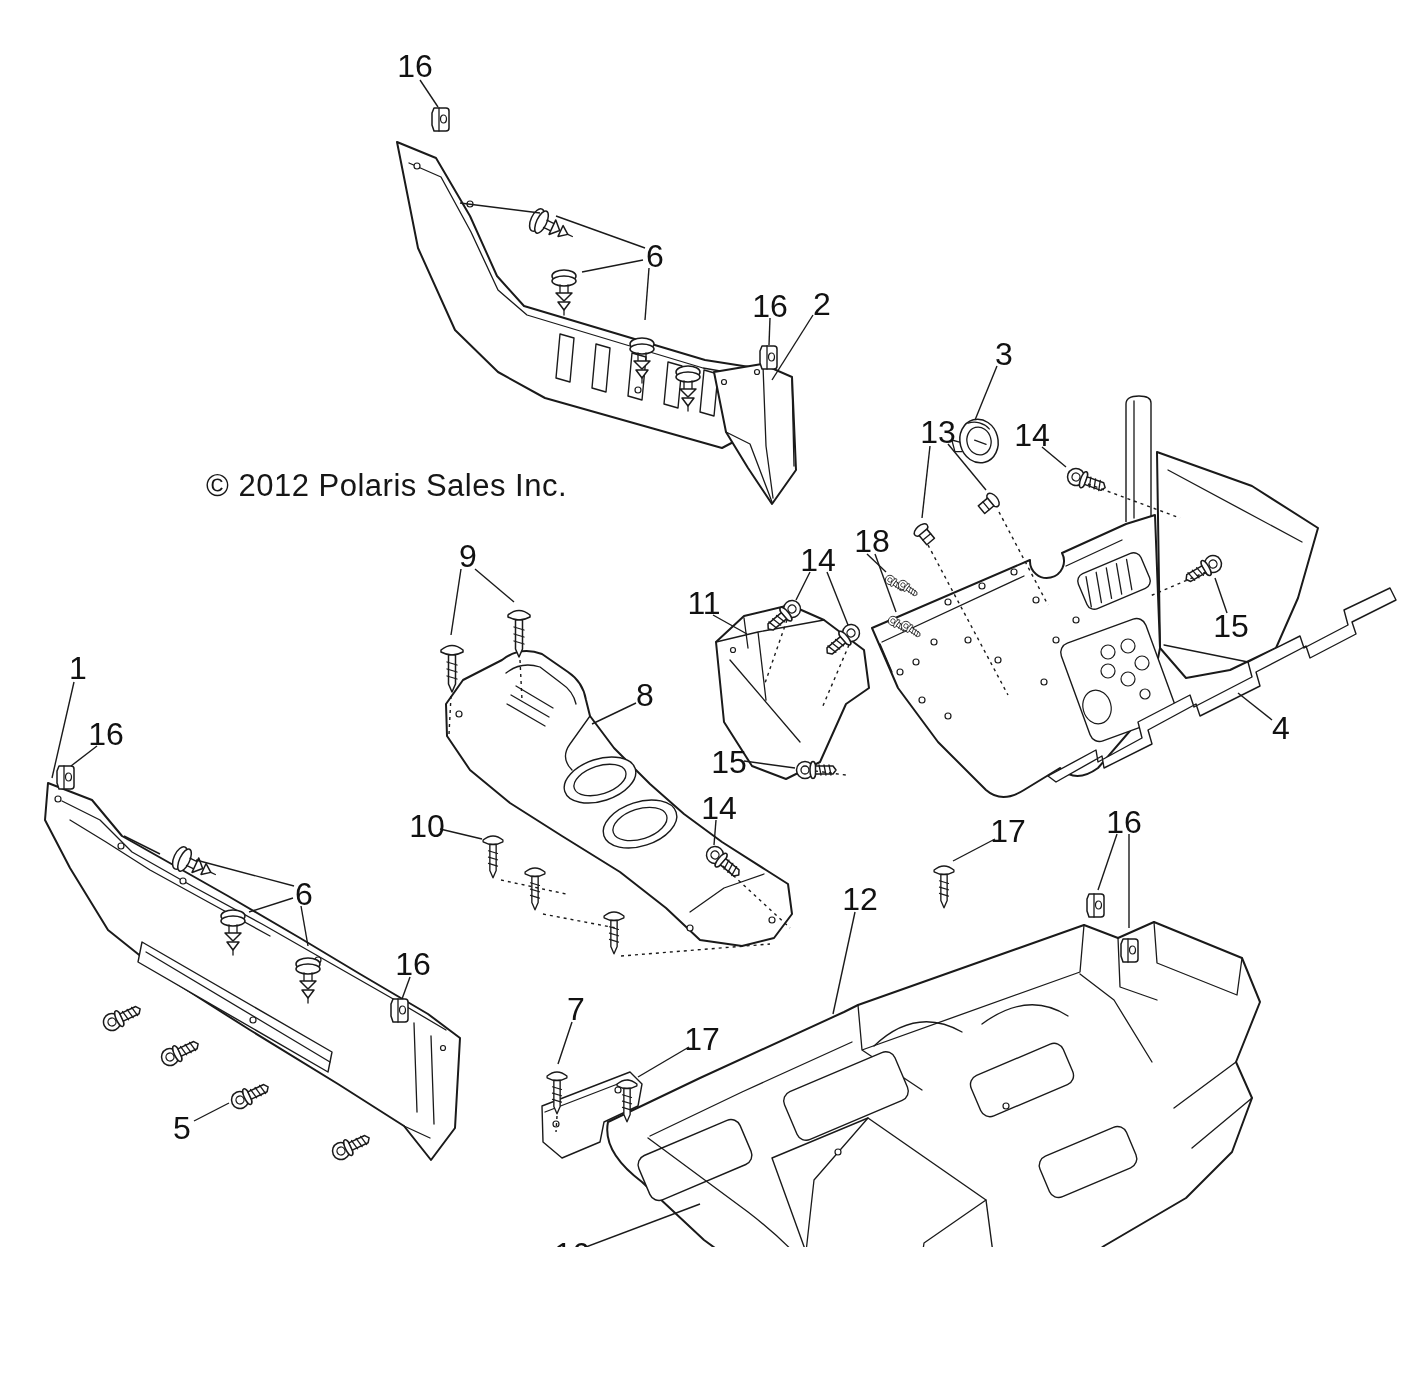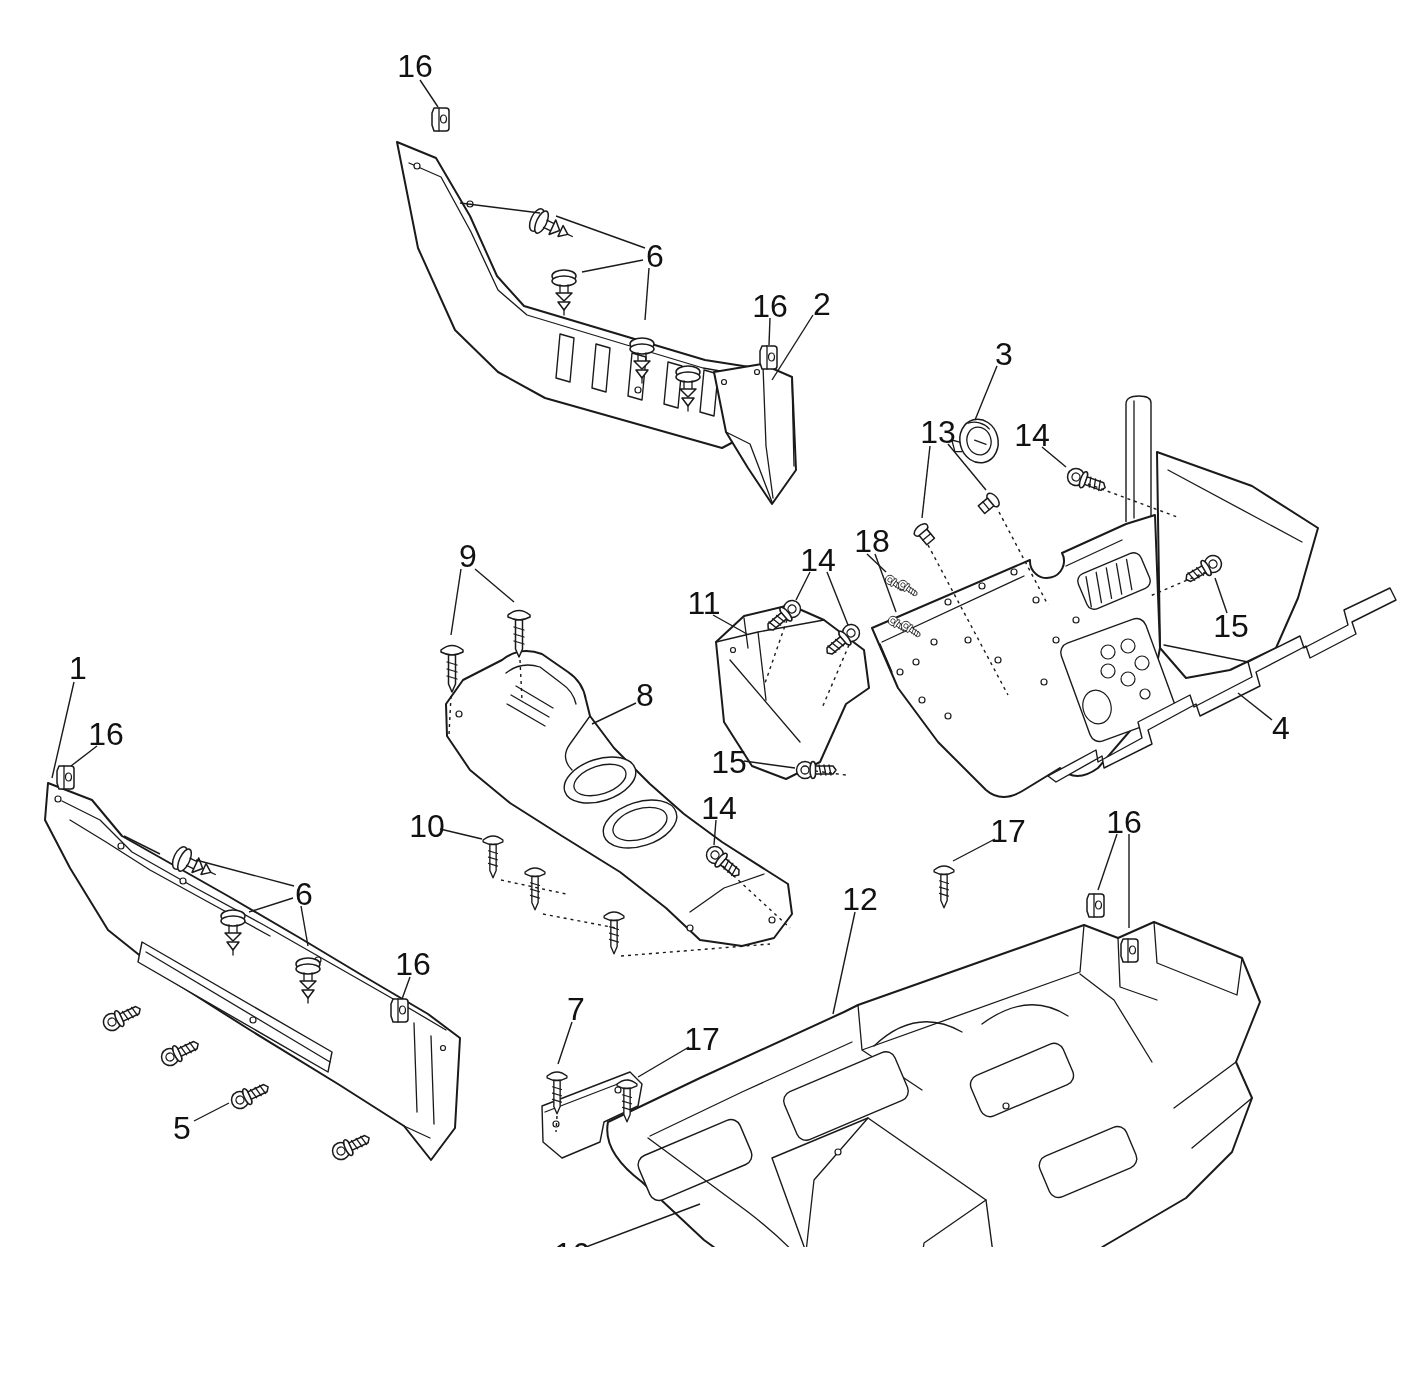--- a/index.html
+++ b/index.html
@@ -297,14 +297,15 @@
         <line x1="586" y1="1247" x2="700" y2="1204" class="leader"></line>
         <text x="572" y="1265" class="callout">16</text>
         <line x1="1227" y1="613" x2="1215" y2="578" class="leader"></line>
         <line x1="1206" y1="572" x2="1150" y2="596" class="leader dotted"></line>
         <text x="1231" y="637" class="callout">15</text>
         <line x1="1272" y1="720" x2="1238" y2="693" class="leader"></line>
         <text x="1281" y="739" class="callout">4</text>
       </g>
 </svg>
 
+<div class="copyright">© 2012 Polaris Sales Inc.</div>
 
 </div>
 
 </body></html>

